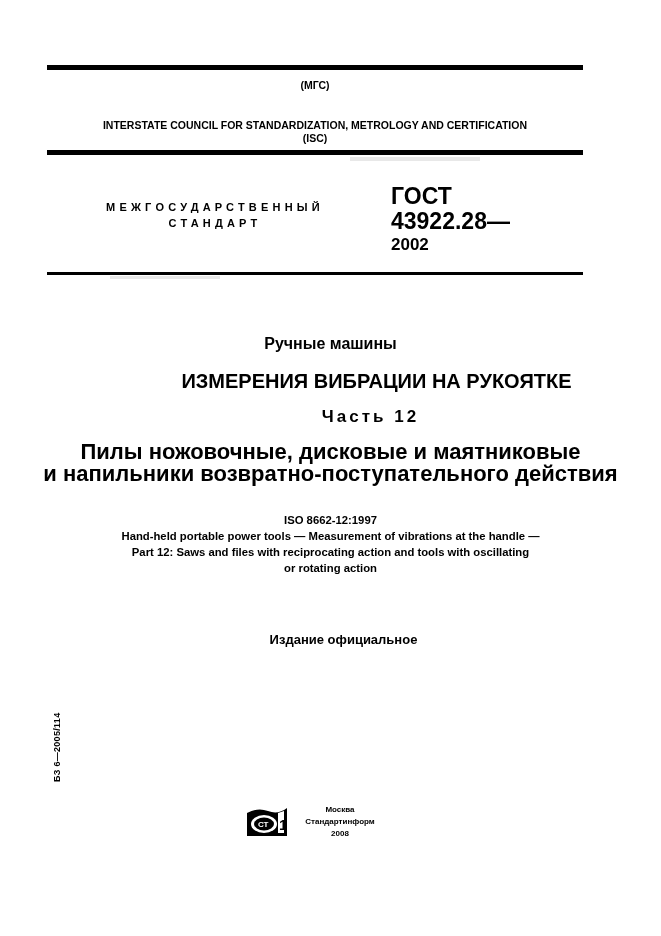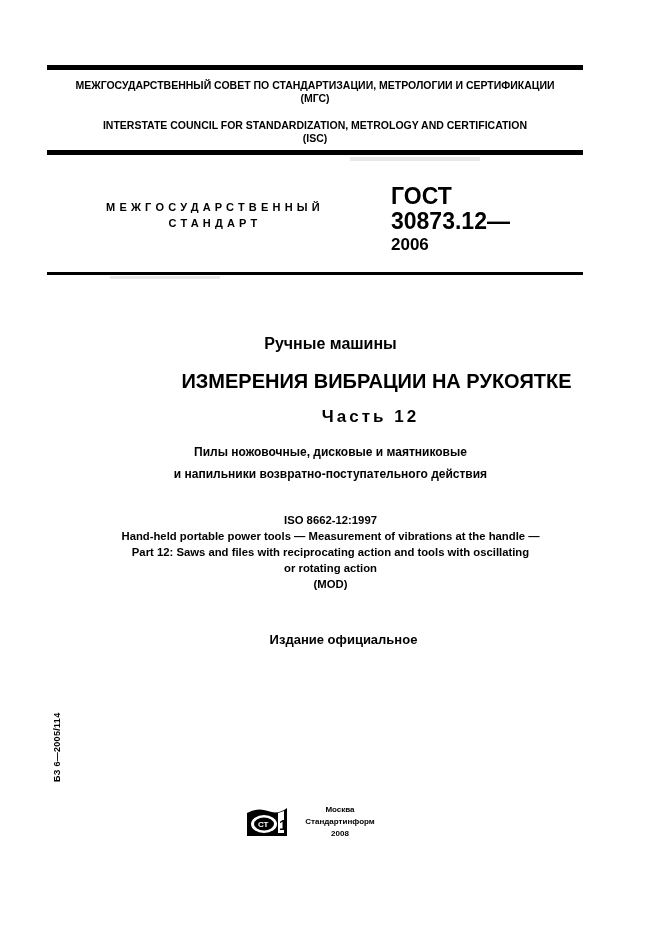--- a/index.html
+++ b/index.html
@@ -24,79 +24,77 @@
 
     #gost-block { left: 391px; top: 172px; }
     #gost-label { font-size: 23px; line-height: 25px; margin-top: 12px; }
     #gost-number { font-size: 23px; line-height: 25px; }
     #gost-year { font-size: 17px; line-height: 22px; }
     #gost-iso { font-size: 17px; line-height: 22px; }
 
     #tools { left: 0; width: 661px; top: 334px; font-size: 16px; line-height: 20px; }
     #main-title { left: 0; width: 661px; top: 369px; font-size: 20px; line-height: 24px; padding-left: 46px; }
     #part { left: 0; width: 661px; top: 409px; font-size: 17px; line-height: 16px; letter-spacing: 3px; padding-left: 40px; }
-    #subtitle { left: 0; width: 661px; top: 441px; font-size: 12px; line-height: 22px; }
+    #subtitle { left: 0; width: 661px; top: 441px; font-size: 22px; line-height: 22px; }
 
     #iso-block { left: 0; width: 661px; top: 512px; font-size: 11.3px; line-height: 16px; }
     #edition { left: 13px; width: 661px; top: 634px; font-size: 13px; line-height: 12px; }
 
     #side-code { left: 40px; top: 690px; width: 100px; height: 20px; font-size: 9px;
                  transform-origin: 0 0; transform: translate(12px, 92px) rotate(-90deg);
                  white-space: nowrap; letter-spacing: 0.3px; }
 
     #logo { left: 244px; top: 805px; width: 46px; height: 34px; }
     #publisher { left: 290px; top: 804px; width: 100px; font-size: 8px; line-height: 12px;
                  font-weight: bold; }
   </style>
 </head>
 <body>
 
 <div class="rule" id="rule-top"></div>
 
 <div class="abs center b" id="council-ru">
-  <div>МЕЖГОСУДАРСТВЕННЫЙ СОВЕТ ПО СТАНДАРТИЗАЦИИ, МЕТРОЛОГИИ И СЕРТИФИКАЦИИ</div>
   <div>(МГС)</div>
 </div>
 
 <div class="abs center b" id="council-en">
   <div>INTERSTATE COUNCIL FOR STANDARDIZATION, METROLOGY AND CERTIFICATION</div>
   <div>(ISC)</div>
 </div>
 
 <div class="rule" id="rule-mid"></div>
 <div class="ghost" style="left:350px; top:157px; width:130px;"></div>
 
 <div class="abs center b" id="interstate">
   <div>МЕЖГОСУДАРСТВЕННЫЙ</div>
   <div>СТАНДАРТ</div>
 </div>
 
 <div class="abs b" id="gost-block">
   <div id="gost-label">ГОСТ</div>
-  <div id="gost-number">30873.12—</div>
-  <div id="gost-year">2006</div>
+  <div id="gost-number">43922.28—</div>
+  <div id="gost-year">2002</div>
 </div>
 
 <div class="rule" id="rule-low"></div>
 <div class="ghost" style="left:110px; top:276px; width:110px; height:3px;"></div>
 
 <div class="abs center b" id="tools">Ручные машины</div>
 <div class="abs center b" id="main-title">ИЗМЕРЕНИЯ ВИБРАЦИИ НА РУКОЯТКЕ</div>
 <div class="abs center b" id="part">Часть 12</div>
 <div class="abs center b" id="subtitle">
   <div>Пилы ножовочные, дисковые и маятниковые</div>
   <div>и напильники возвратно-поступательного действия</div>
 </div>
 
 <div class="abs center b" id="iso-block">
   <div>ISO 8662-12:1997</div>
   <div>Hand-held portable power tools — Measurement of vibrations at the handle —</div>
   <div>Part 12: Saws and files with reciprocating action and tools with oscillating</div>
   <div>or rotating action</div>
-  <div>(MOD)</div>
 </div>
 
 <div class="abs center b" id="edition">Издание официальное</div>
 
 <div class="abs b" id="side-code">БЗ 6—2005/114</div>
 
 <div class="abs" id="logo">
   <svg width="46" height="34" viewBox="0 0 46 34">
     <path d="M3 8 Q14 2 24 6 Q34 10 43 3 L43 31 L3 31 Z" fill="#000"></path>
     <path d="M40 6 L40 28 L34 28 L34 8 Z" fill="#fff"></path>

